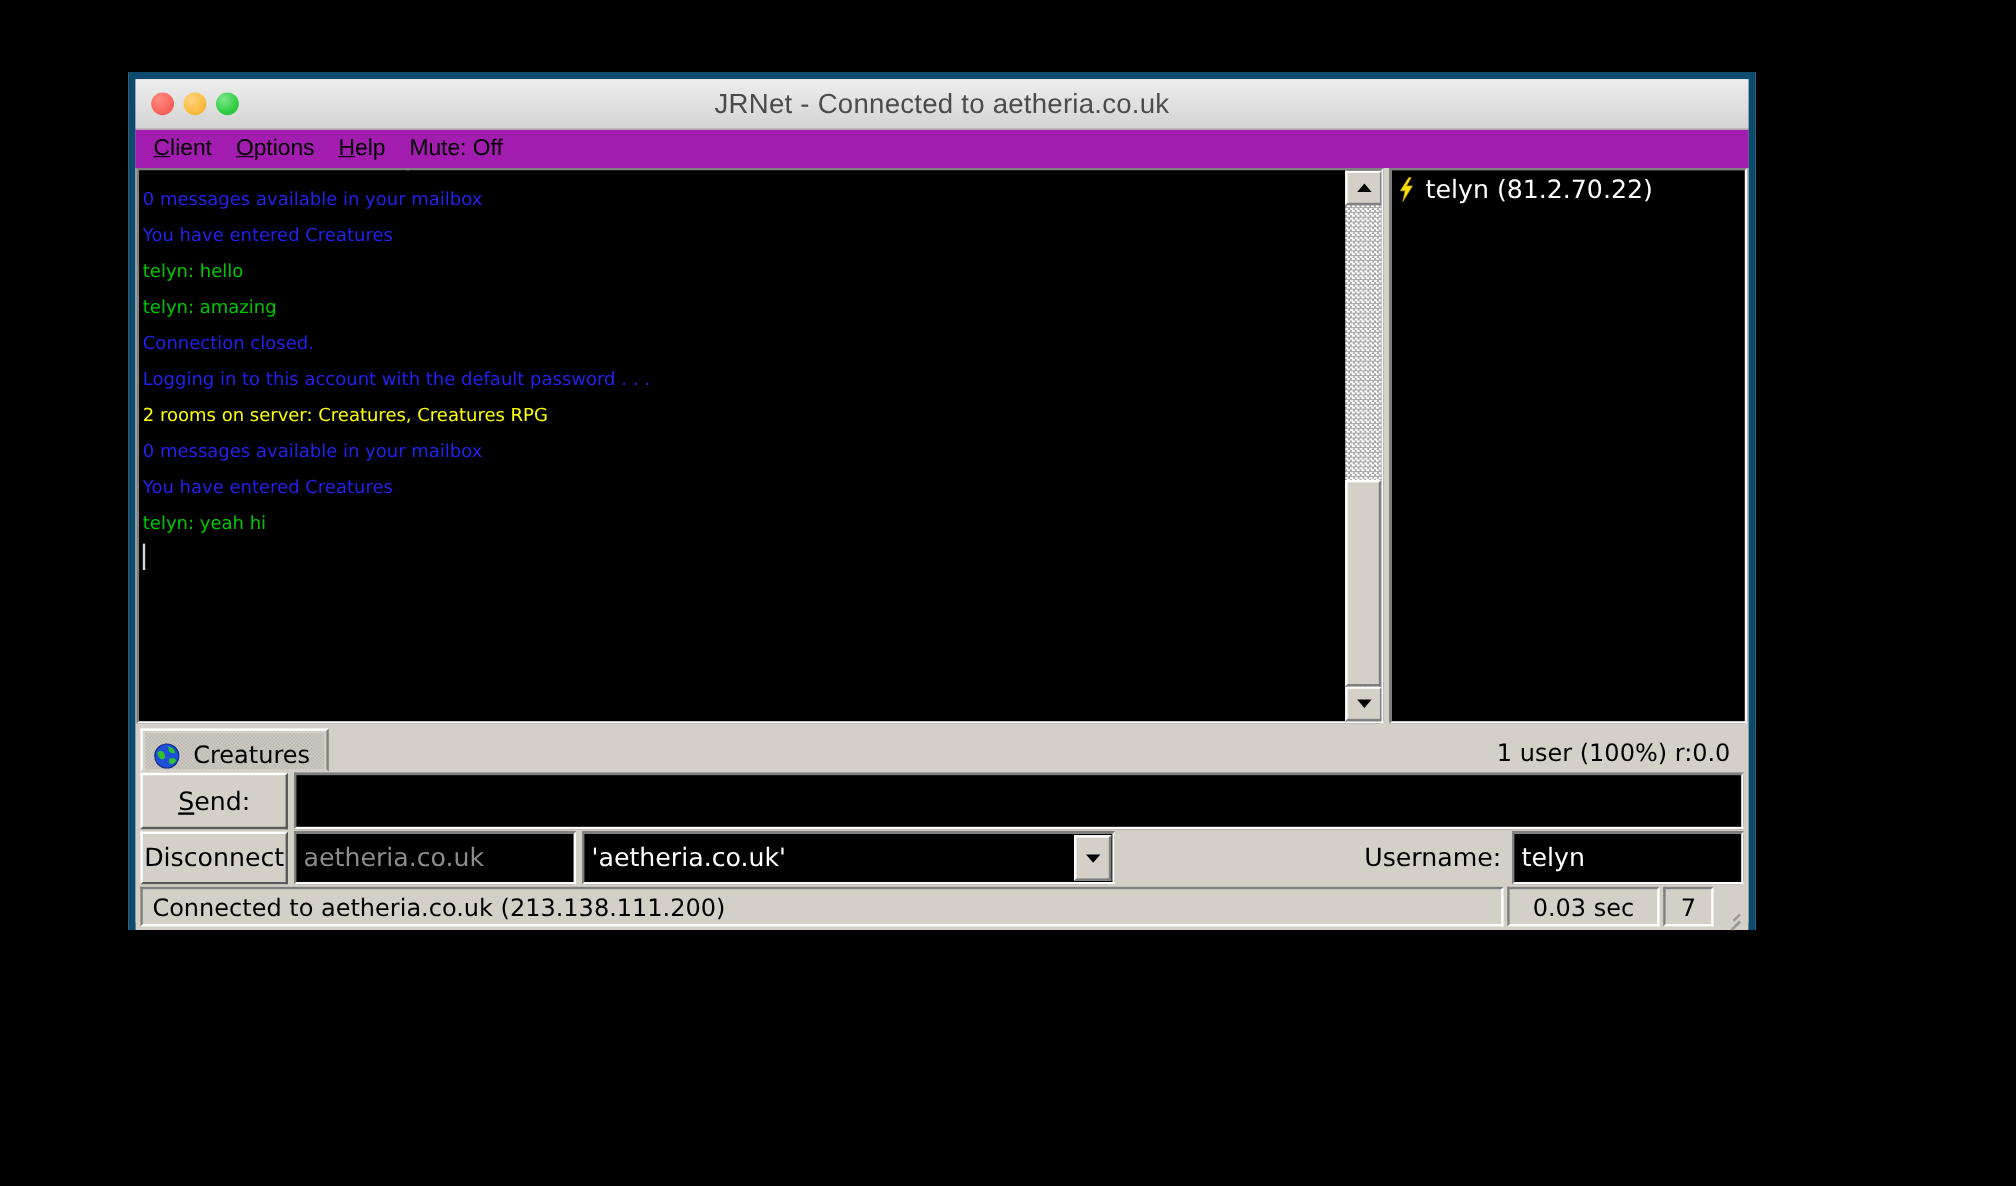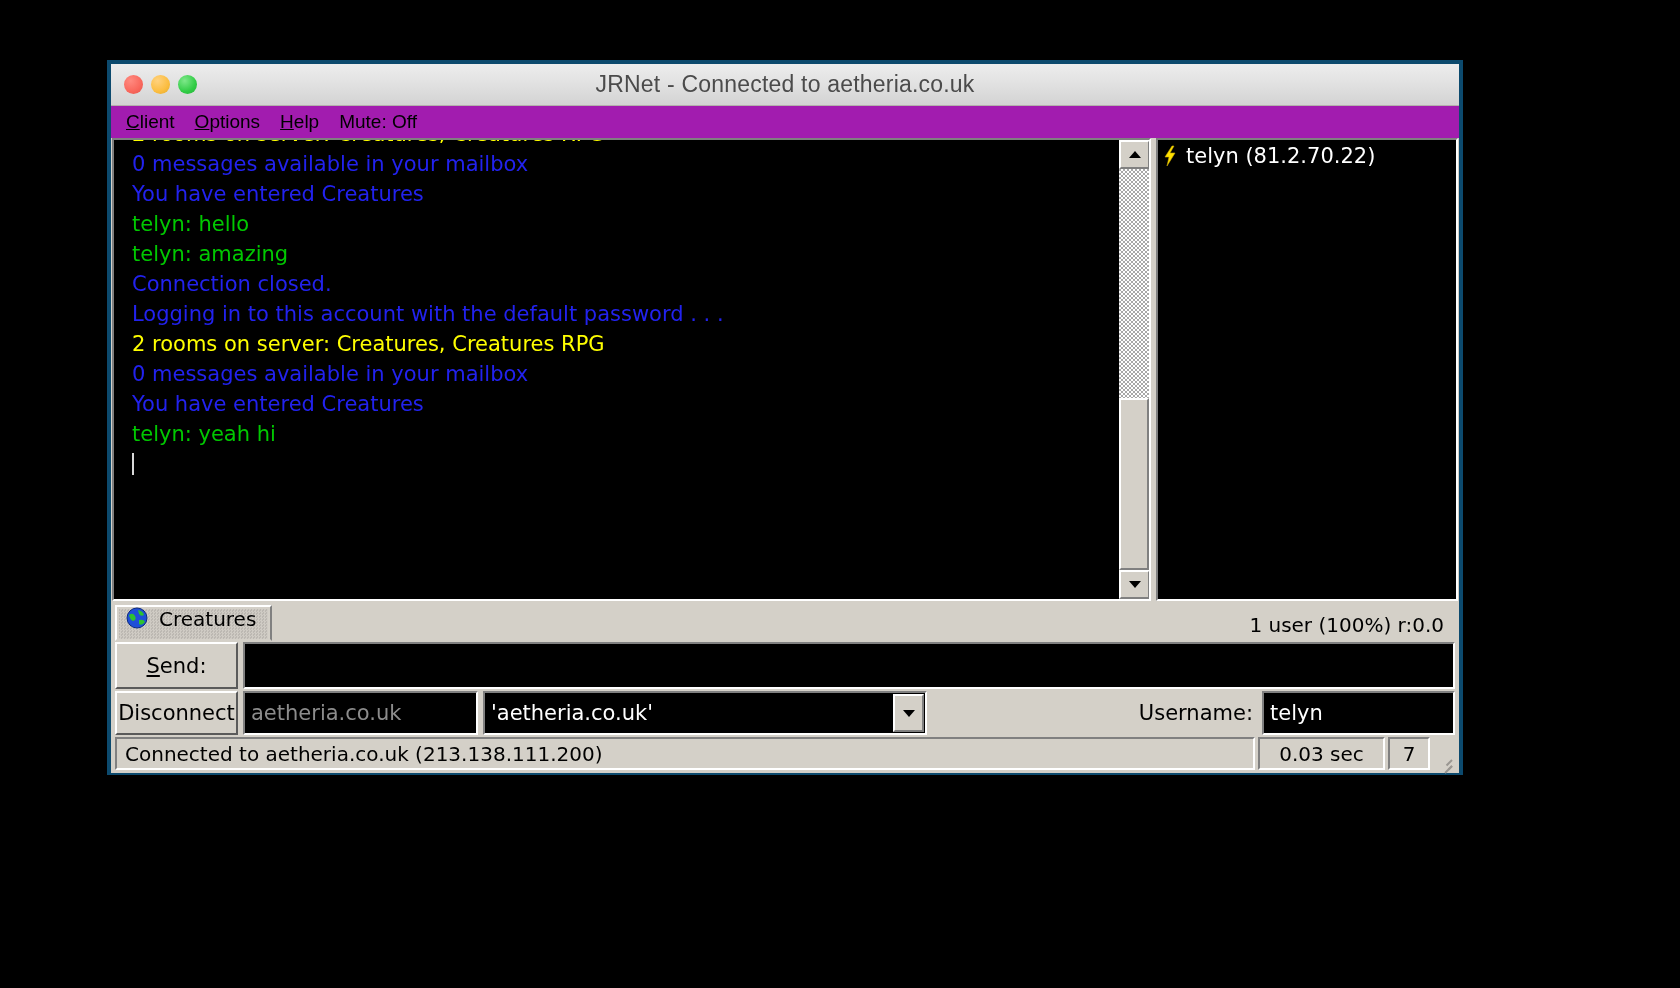--- a/index.html
+++ b/index.html
@@ -10,21 +10,21 @@
     font-family: "DejaVu Sans", sans-serif;
     overflow: hidden;
   }
 
   
   #window {
     position: absolute;
     left: 107px; top: 60px;
     width: 1356px; height: 715px;
     background: #d4d0c8;
-    border: 4px solid #0c4a6e;
+    border: 6px solid #0c4a6e;
     box-shadow: 0 6px 22px rgba(0,0,0,0.55);
     display: flex;
     flex-direction: column;
   }
   #titlebar {
     height: 42px;
     background: linear-gradient(to bottom, #ededed 0%, #e2e2e2 45%, #d3d3d3 100%);
     border-bottom: 1px solid #b4b0ac;
     position: relative;
     flex: 0 0 auto;
@@ -88,24 +88,24 @@
     width: 1039px;
     height: 463px;
     background: #000;
     border: 2px solid;
     border-color: #808080 #ffffff #ffffff #808080;
     display: flex;
     overflow: hidden;
   }
   #log {
     flex: 1 1 auto;
-    padding: 0 0 0 18px;
+    padding: 0 0 0 3px;
     overflow: hidden;
     font-family: "DejaVu Sans", sans-serif;
-    font-size: 21px;
+    font-size: 15px;
     line-height: 30px;
     background: #000;
   }
   .line { white-space: pre; }
   .c-blue   { color: #2222ee; }
   .c-green  { color: #00c800; }
   .c-yellow { color: #ffff00; }
   #log-first { margin-top: -21px; }
   #caret {
     display: inline-block;
@@ -183,21 +183,21 @@
     background: #d4d0c8;
     padding-top: 4px;
   }
   #tab-active {
     height: 36px;
     margin-left: 3px;
     padding: 0 14px 0 9px;
     background: #d4d0c8;
     border: 2px solid;
     border-color: #ffffff #808080 #d4d0c8 #ffffff;
-    display: flex; align-items: flex-start; gap: 11px;
+    display: flex; align-items: flex-end; gap: 11px;
     font-family: "DejaVu Sans", sans-serif;
     font-size: 20px;
     color: #000;
     position: relative;
     z-index: 2;
   }
   #tab-active::before {
     content:"";
     position:absolute; left:2px; right:2px; top:2px; bottom:0;
     background: repeating-conic-gradient(#cfcbc4 0% 25%, #bcb8b2 0% 50%) 0 0/3px 3px;

